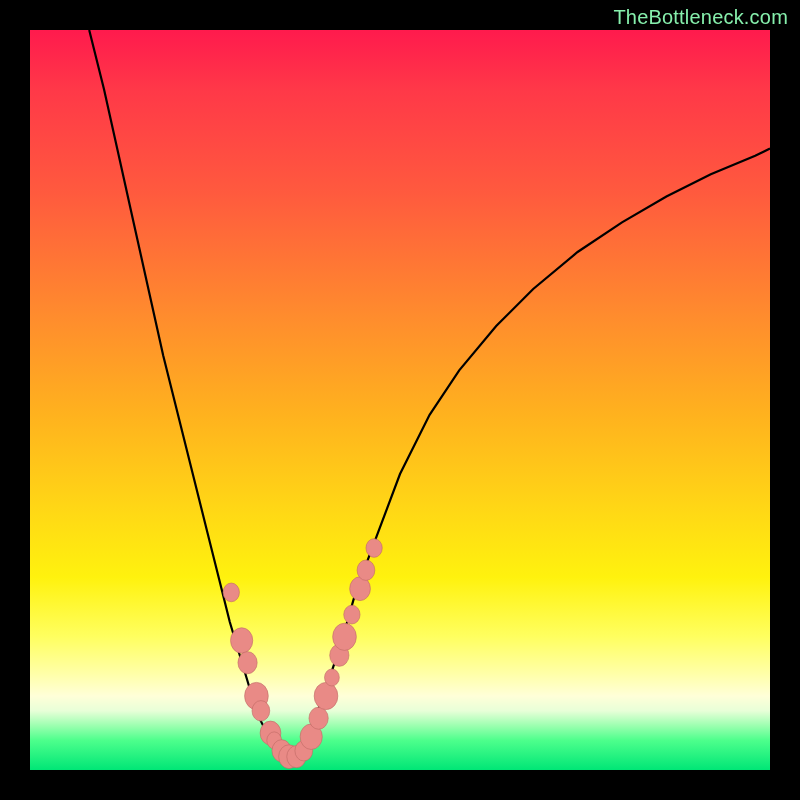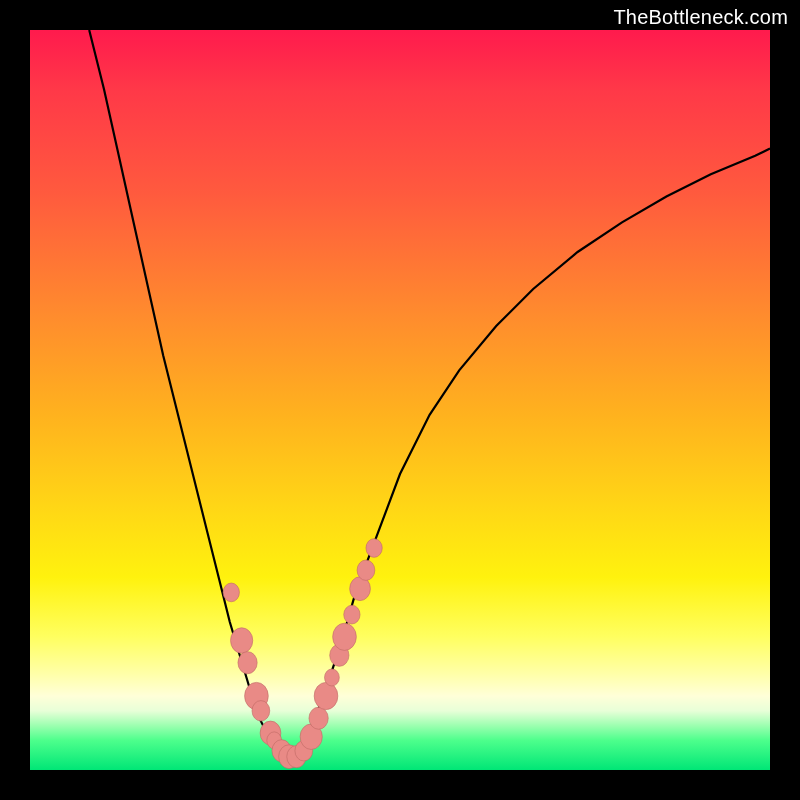--- a/index.html
+++ b/index.html
@@ -41,21 +41,21 @@
       #e8ffd8 92%,
       #9cffb0 94%,
       #4dff8c 96%,
       #00e676 100%
     );
   }
   .watermark {
     position: absolute;
     top: 6px;
     right: 12px;
-    color: #ffffff;
+    color: #86efac;
     font-size: 20px;
     font-weight: 500;
     letter-spacing: 0.2px;
     user-select: none;
   }
   svg.curve {
     position: absolute;
     left: 0;
     top: 0;
     width: 740px;

